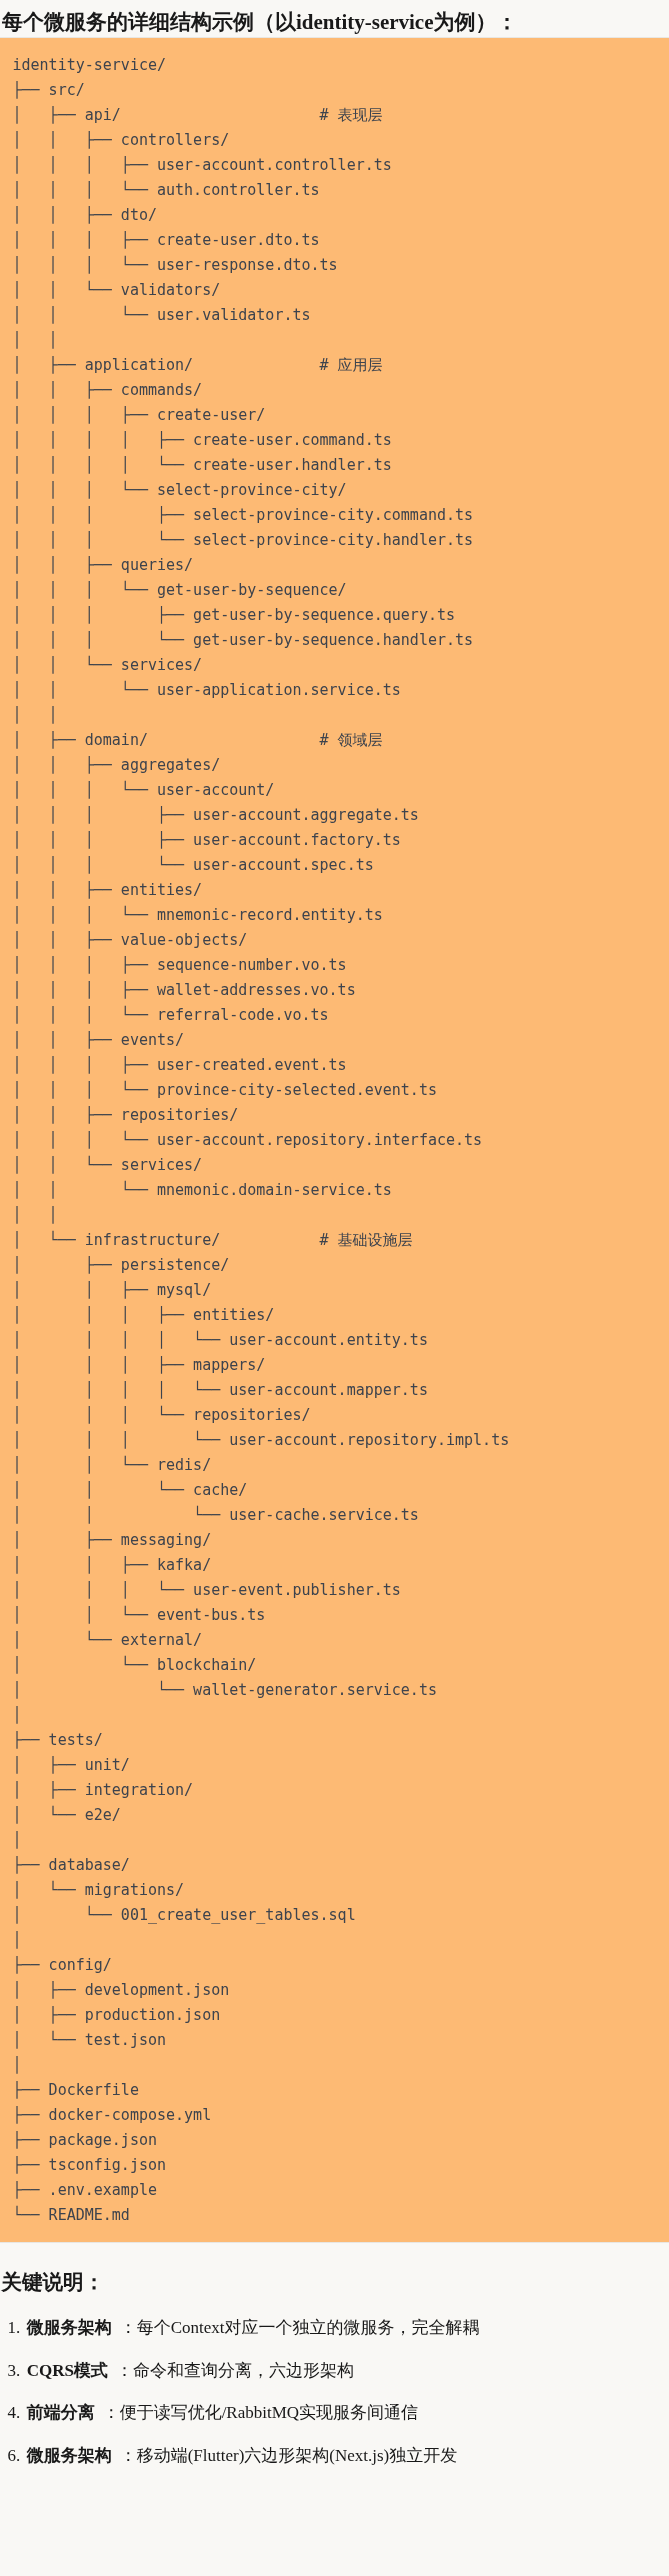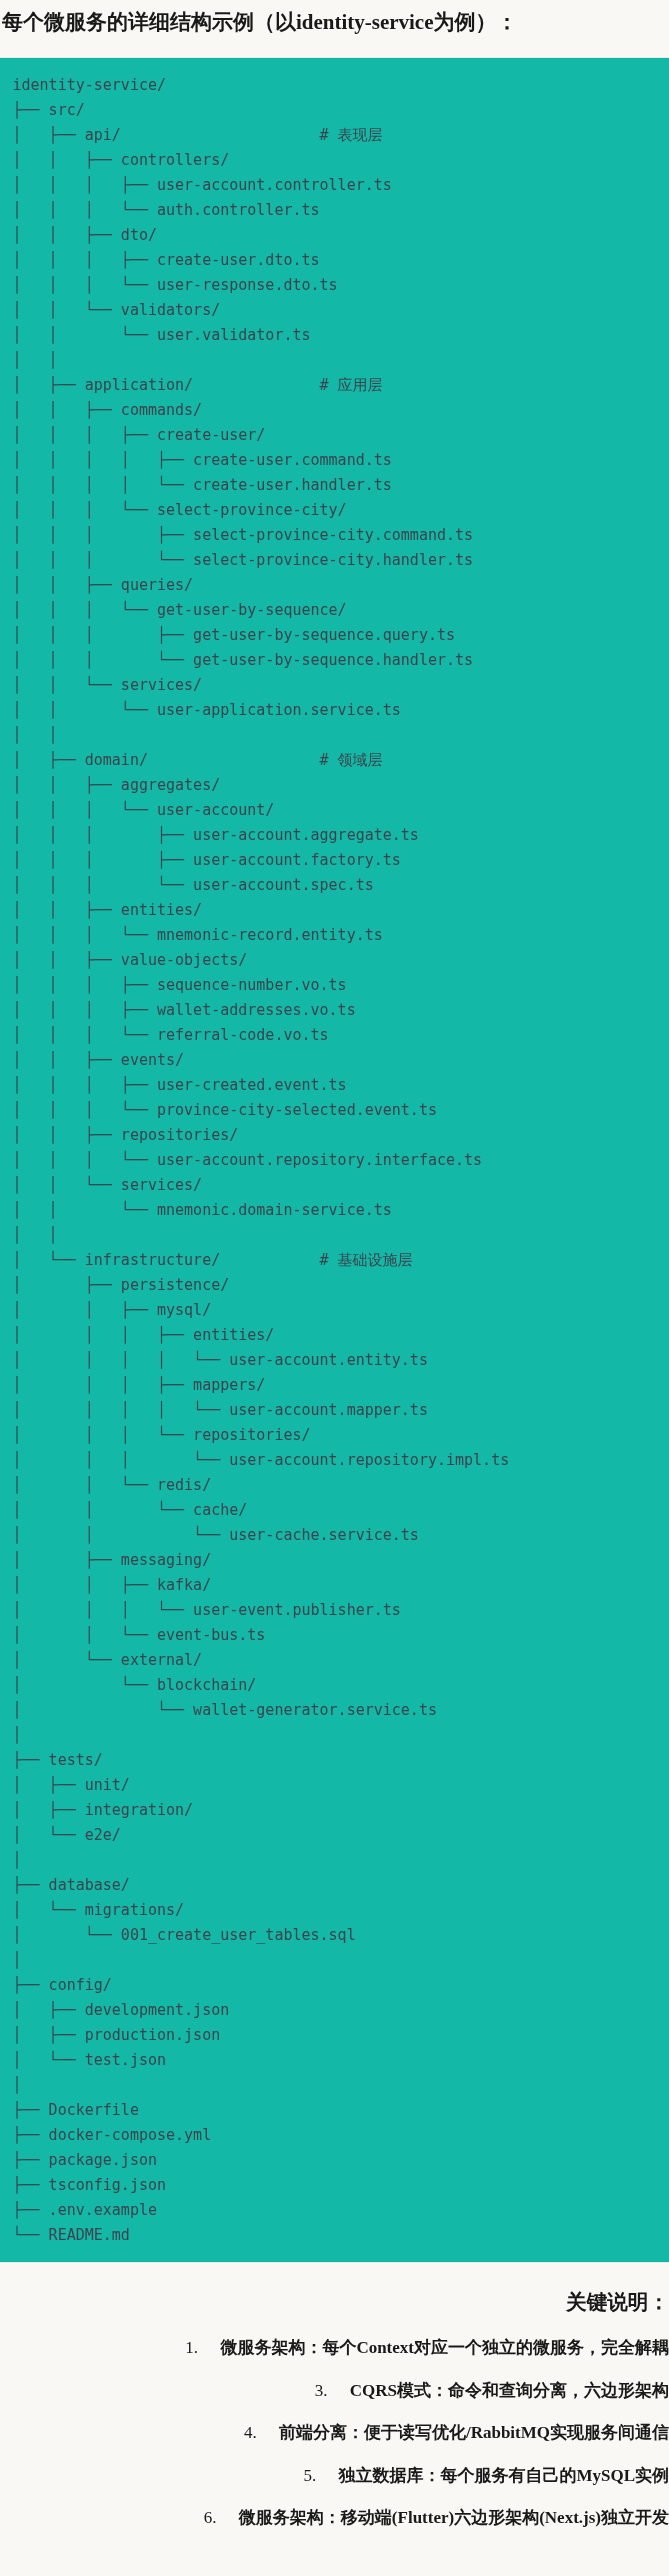--- a/index.html
+++ b/index.html
@@ -14,59 +14,58 @@
     color: #191919;
   }
   .page-title {
     font-size: 21px;
     font-weight: 700;
     line-height: 1.25;
     margin: 8.8px 0 0 1.9px;
     letter-spacing: 0;
   }
   .codeblock {
-    margin-top: 22px;
-    background: #14b8a6;
+    margin-top: 2px;
+    background: #fdba74;
     border-top: 0.6px solid #e8e7e3;
     border-bottom: 0.6px solid #e8e7e3;
     padding: 15px 6.3px 13.8px 12.5px;
     overflow: hidden;
   }
   .tree-text {
     margin: 0;
     font-family: "DejaVu Sans Mono", monospace;
     font-size: 15px;
     line-height: 25px;
     color: #3d434d;
     white-space: pre;
   }
   .notes {
     padding-left: 1.3px;
-    text-align: right;
   }
   .notes-heading {
     font-size: 20.6px;
     font-weight: 700;
     margin: 25px 0 22.5px 0;
   }
   .note-item {
     font-size: 17px;
     line-height: 1.2;
     margin: 0 0 22px 6.3px;
     white-space: nowrap;
   }
   .note-num {
     margin-right: 6.3px;
   }
   .note-label {
     font-weight: 700;
-    margin-left: 16px;
   }
   .note-text {
-    font-weight: 700;
+    font-weight: 400;
+    padding-left: 8px;
   }
 </style>
 </head>
 <body>
 
 <div class="page">
 
   <h1 class="page-title">每个微服务的详细结构示例（以identity-service为例）：</h1>
 
   <div class="codeblock">
@@ -169,23 +168,20 @@
 
 
     <p class="note-item">
       <span class="note-num">3.</span><span class="note-label">CQRS模式</span><span class="note-text">：命令和查询分离，六边形架构</span>
     </p>
 
     <p class="note-item">
       <span class="note-num">4.</span><span class="note-label">前端分离</span><span class="note-text">：便于读写优化/RabbitMQ实现服务间通信</span>
     </p>
 
-    <p class="note-item">
-      <span class="note-num">5.</span><span class="note-label">独立数据库</span><span class="note-text">：每个服务有自己的MySQL实例</span>
-    </p>
 
     <p class="note-item">
       <span class="note-num">6.</span><span class="note-label">微服务架构</span><span class="note-text">：移动端(Flutter)六边形架构(Next.js)独立开发</span>
     </p>
 
   </div>
 
 </div>
 
 

